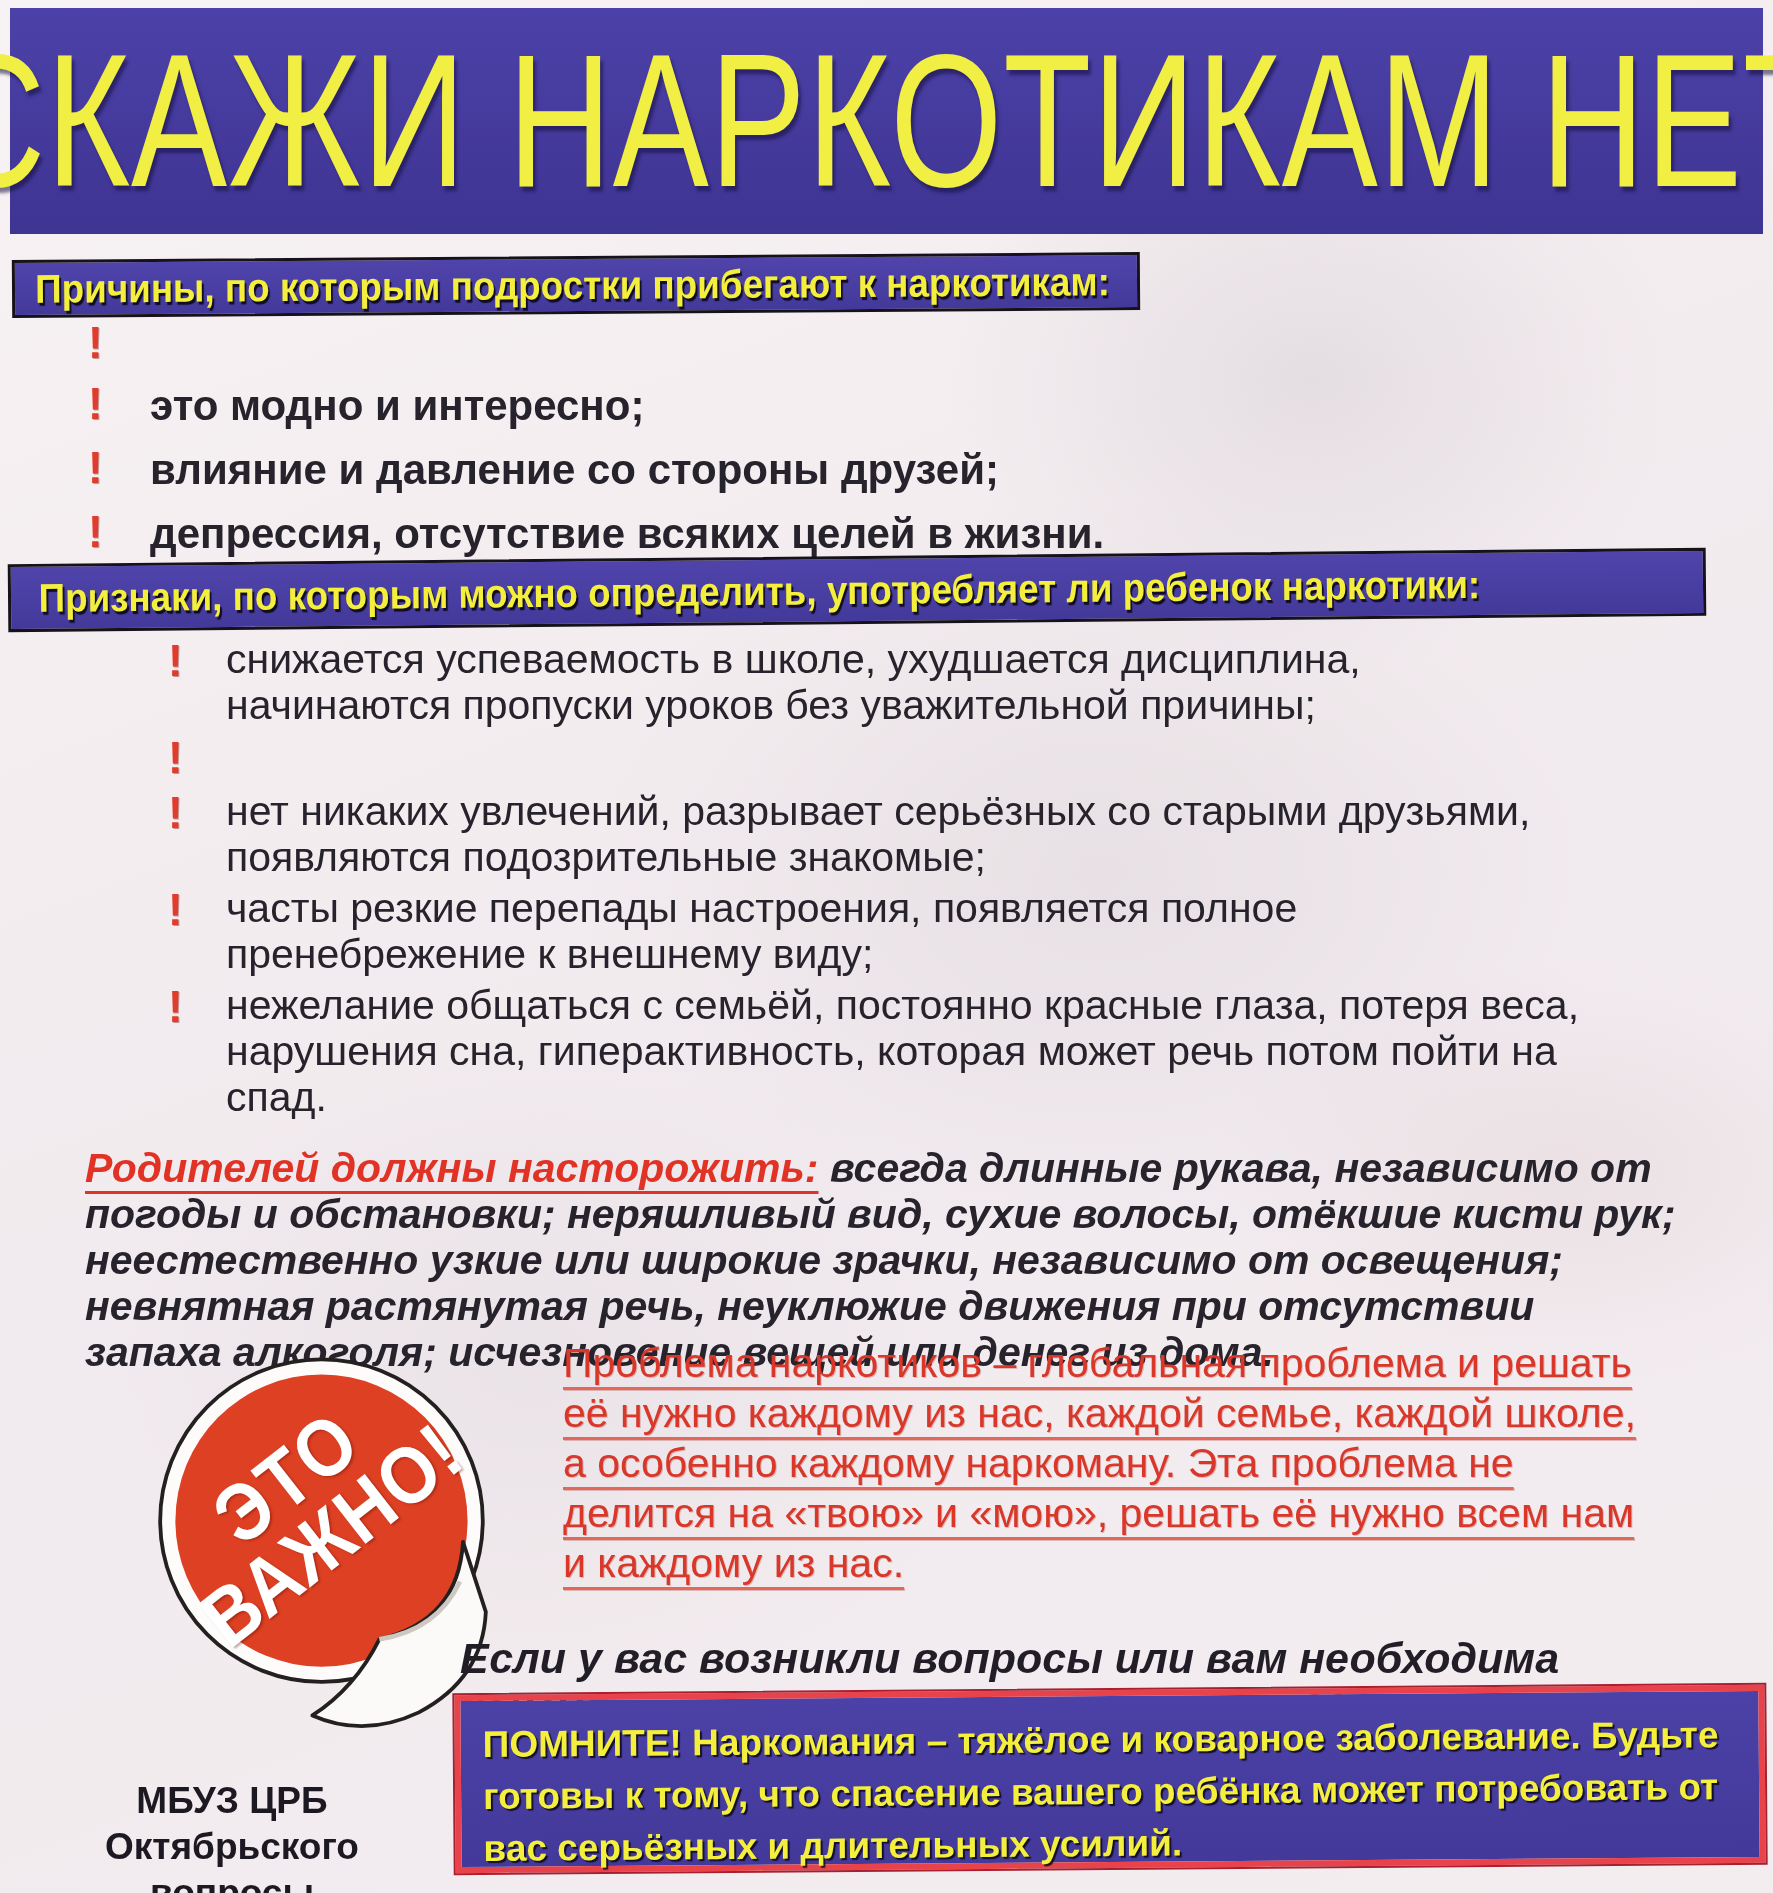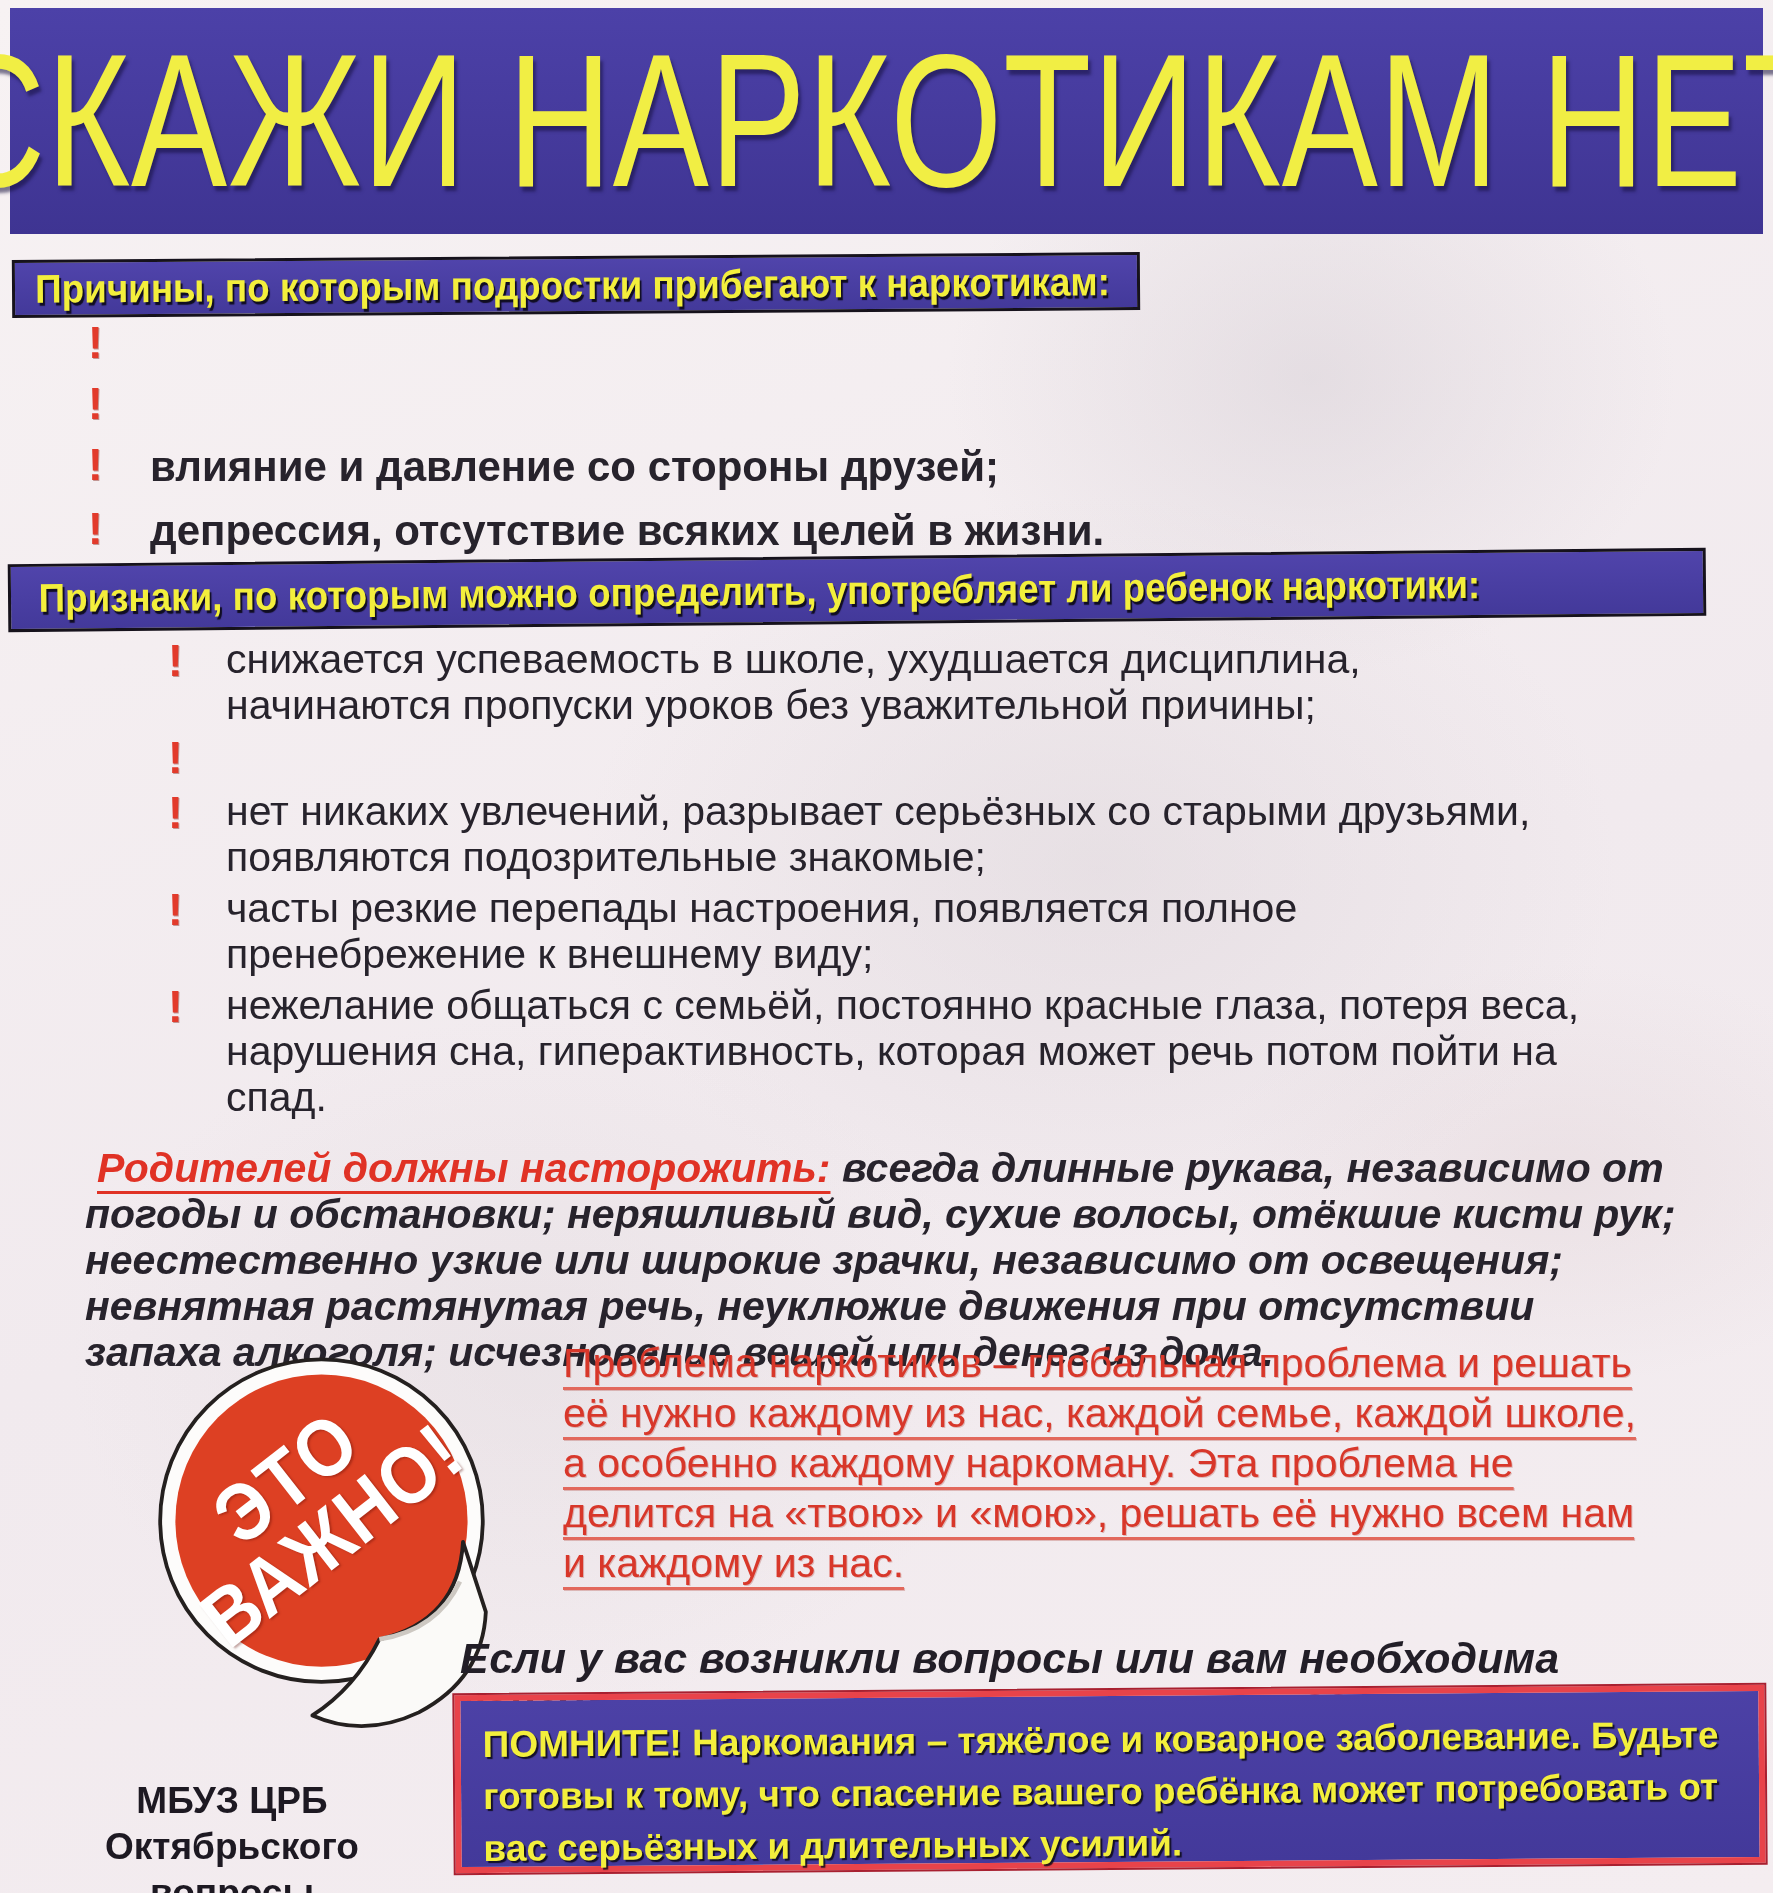--- a/index.html
+++ b/index.html
@@ -66,21 +66,20 @@
   .alert-par{
     position:absolute;left:85px;top:1104px;width:1645px;
     font-size:41px;font-weight:700;font-style:italic;line-height:46px;
     white-space:pre-line;color:#27232c;
   }
   .alert-lead{
     color:#e03225;
     text-decoration:underline;
     text-decoration-thickness:3px;
     text-underline-offset:9px;
-    margin-left:12px;
   }
   
   .badge{position:absolute;left:148px;top:1340px;width:350px;height:410px;}
   .badge svg{position:absolute;left:0;top:0;}
   .badge-label{
     position:absolute;left:8px;top:96px;width:310px;
     transform:rotate(-38deg);
     text-align:center;color:#fff;font-weight:700;
     text-shadow:1px 2px 2px rgba(90,10,0,.35);
   }
@@ -136,20 +135,21 @@
   <div class="bar bar-reasons">
     <span class="bar-text">Причины, по которым подростки прибегают к наркотикам:</span>
   </div>
 
   <ul class="blist list-reasons">
       <li>
         <span class="excl">!</span>
       </li>
       <li>
         <span class="excl">!</span>
+        <span class="li-text">это модно и интересно;</span>
       </li>
       <li>
         <span class="excl">!</span>
         <span class="li-text">влияние и давление со стороны друзей;</span>
       </li>
       <li>
         <span class="excl">!</span>
         <span class="li-text">депрессия, отсутствие всяких целей в жизни.</span>
       </li>
     </ul>

